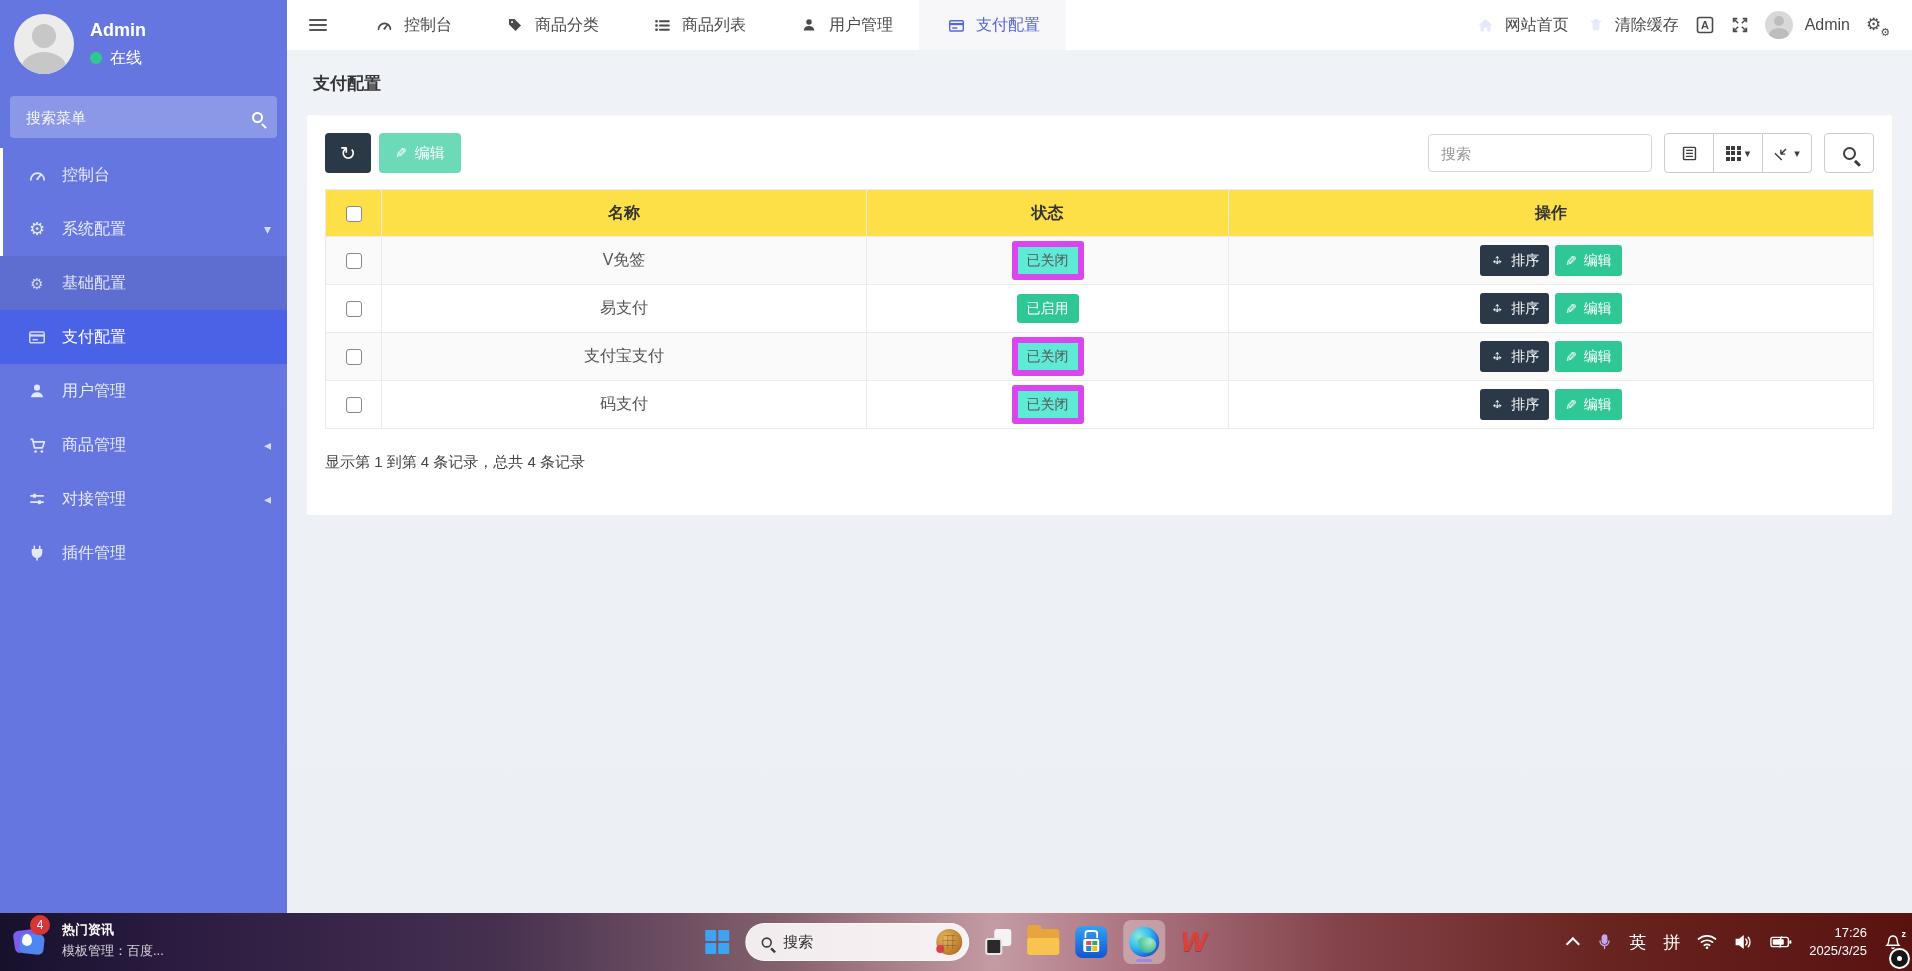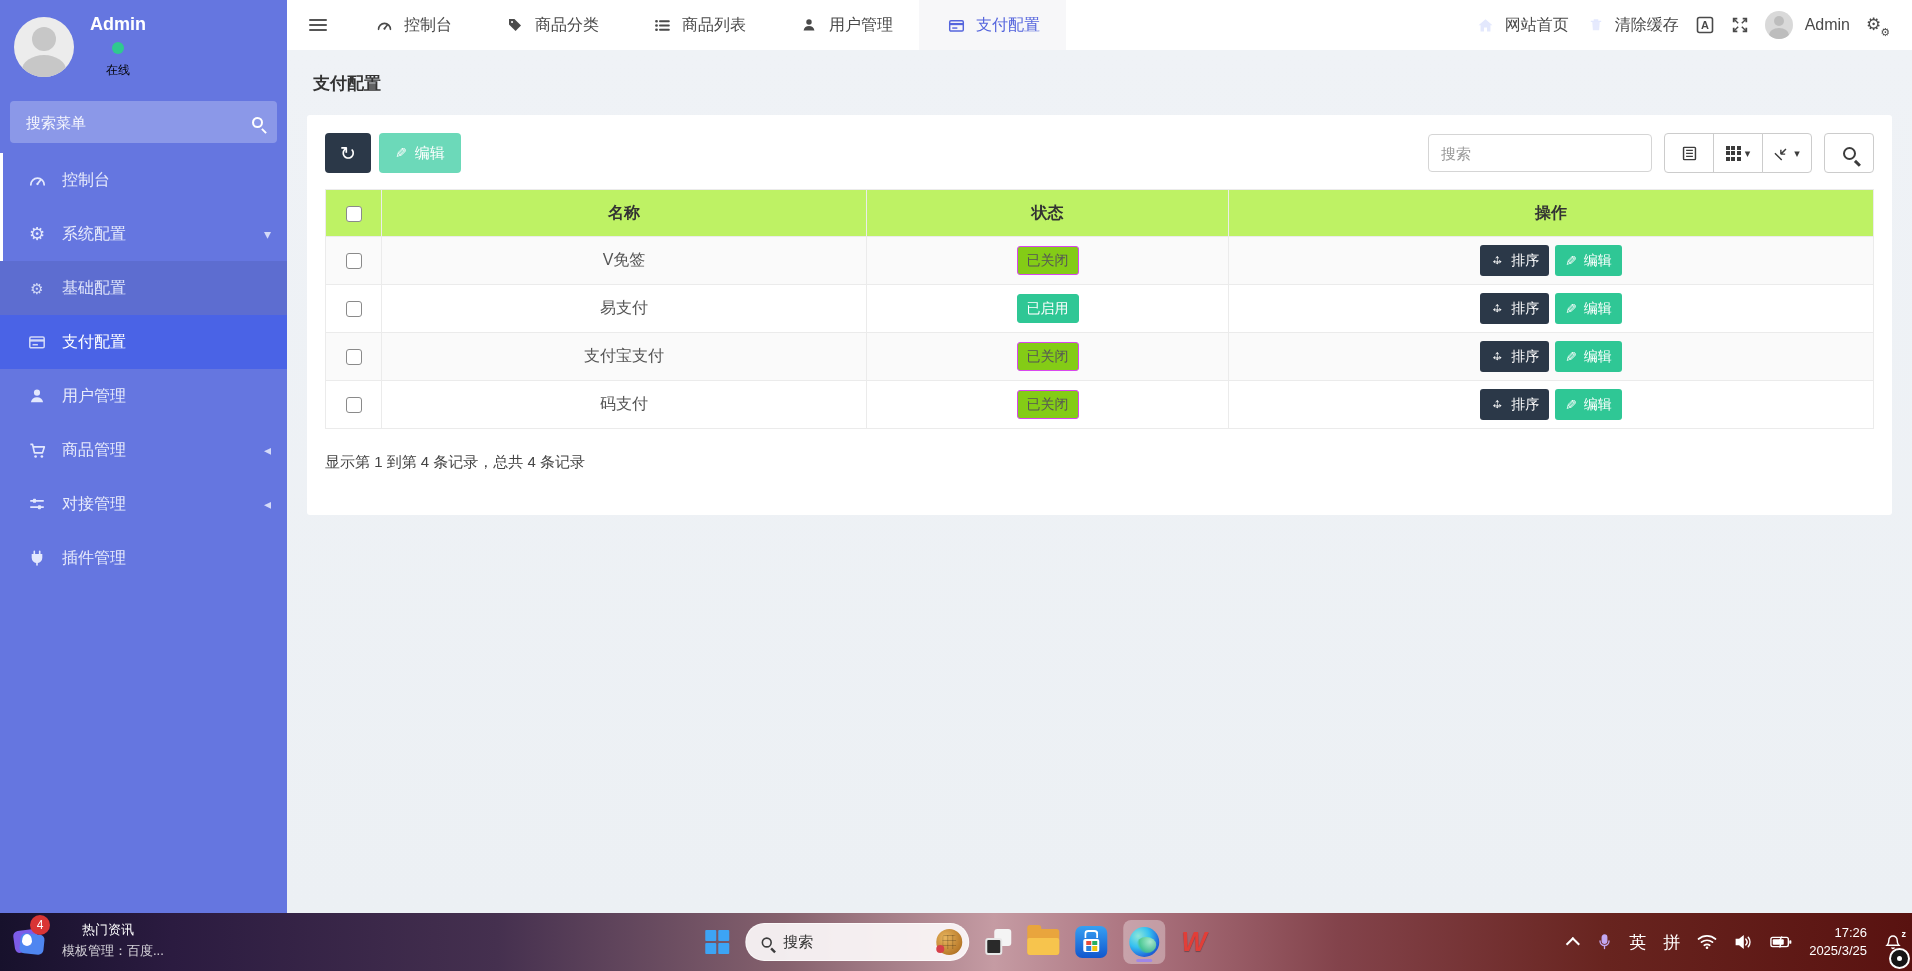--- a/index.html
+++ b/index.html
@@ -11,21 +11,21 @@
   }
   svg { display:block; }
 
   
   .sidebar { position:absolute; left:0; top:0; width:287px; height:913px; background:#6576e0; color:#e8ebfb; }
   .user-panel { display:flex; align-items:center; gap:16px; padding:14px 14px 10px 14px; }
   .avatar-lg { width:60px; height:60px; border-radius:50%; background:#ececec; position:relative; overflow:hidden; flex:none; }
   .avatar-lg::before { content:""; position:absolute; left:18px; top:10px; width:24px; height:24px; border-radius:50%; background:#c7c7c7; }
   .avatar-lg::after { content:""; position:absolute; left:8px; top:38px; width:44px; height:30px; border-radius:50%; background:#c7c7c7; }
   .user-name { font-size:18px; font-weight:bold; color:#fff; }
-  .user-status { display:flex; align-items:center; gap:8px; margin-top:7px; font-size:12px; color:#000000;flex-direction:column; }
+  .user-status { display:flex; align-items:center; gap:8px; margin-top:7px; font-size:16px; color:#ffffff; }
   .status-dot { width:12px; height:12px; border-radius:50%; background:#2fc98f; }
   .menu-search { margin:12px 10px 10px 10px; height:42px; background:rgba(255,255,255,0.25); border-radius:4px; display:flex; align-items:center; padding:0 14px; }
   .menu-search input { flex:1; background:transparent; border:none; outline:none; color:#fff; font-size:15px; font-family:inherit; }
   .menu-search input::placeholder { color:rgba(255,255,255,0.9); }
   .mag { width:11px; height:11px; border:2px solid #fff; border-radius:50%; position:relative; flex:none; }
   .mag::after { content:""; position:absolute; width:2px; height:6px; background:#fff; left:9px; top:9px; transform:rotate(-45deg); }
   .menu { margin-top:8px; }
   .menu-item { height:54px; display:flex; align-items:center; gap:14px; padding:0 16px 0 26px; font-size:16px; color:#e8ebfb; cursor:default; position:relative; }
   .menu-item.bordered { box-shadow: inset 3px 0 0 #fff; }
   .menu-item.sub { background:rgba(0,0,0,0.07); color:#dfe4fa; }
@@ -74,46 +74,46 @@
   .btn-tool:last-child { border-radius:0 4px 4px 0; }
   .btn-magnifier { width:50px; height:40px; background:#fff; border:1px solid #ccc; border-radius:4px; margin-left:12px; display:inline-flex; align-items:center; justify-content:center; cursor:pointer; }
   .mag-dark { width:13px; height:13px; border:2.5px solid #3c3c3c; border-radius:50%; position:relative; }
   .mag-dark::after { content:""; position:absolute; width:2.5px; height:7px; background:#3c3c3c; left:11px; top:11px; transform:rotate(-45deg); }
   .caret { font-size:11px; line-height:1; }
   .grid9 { display:grid; grid-template-columns:repeat(3,4px); grid-auto-rows:4px; gap:1.5px; }
   .grid9 b { background:#3c3c3c; }
 
   table.data { width:100%; border-collapse:collapse; margin-top:16px; font-size:16px; color:#555; }
   table.data th, table.data td { border:1px solid #ebebeb; text-align:center; }
-  table.data th { height:47px; font-weight:bold; color:#333; background:#bef264; }
+  table.data th { height:47px; font-weight:bold; color:#333; background:#fde047; }
   table.data td { height:48px; }
   tr.stripe td { background:#fafafa; }
   .cb { width:16px; height:16px; border:1px solid #8a8a8a; border-radius:3px; background:#fff; display:inline-block; vertical-align:middle; cursor:pointer; }
   .badge { display:inline-block; padding:5px 9px; border-radius:3px; font-size:14px; line-height:1.2; }
-  .badge-off { background:#84cc16; border:1px solid #d946ef; color:#555; }
+  .badge-off { background:#5eead4; border:6px solid #d946ef; color:#555; }
   .badge-on { background:#2fc795; border:1px solid #2fc795; color:#fff; }
   .row-btns { display:inline-flex; gap:6px; }
   .btn-sort { height:31px; padding:0 10px; background:#2b3848; color:#fff; font-size:14px; gap:7px; border-radius:3px; }
   .btn-edit { height:31px; padding:0 10px; background:#2fc795; color:#fff; font-size:14px; gap:7px; border-radius:3px; }
   .move-ic { position:relative; width:14px; height:14px; display:inline-block; }
   .move-ic i { position:absolute; left:0; top:-2px; width:14px; font-style:normal; font-size:14px; line-height:14px; text-align:center; }
   .table-footer { margin-top:24px; font-size:15px; color:#444; }
   .pencil { font-size:14px; line-height:1; transform:scaleX(-1); display:inline-block; }
 
   
   .taskbar { position:absolute; left:0; bottom:0; width:1912px; height:58px;
     background:linear-gradient(90deg,#17112c 0%,#2b1b40 9%,#45304f 26%,#85616d 41%,#c59ba3 52%,#a9707c 60%,#83434b 70%,#68241f 84%,#591210 100%);
     color:#fff; }
   .tb-widget { position:absolute; left:10px; top:7px; display:flex; align-items:center; gap:12px; cursor:pointer; }
   .widget-ic { position:relative; width:40px; height:40px; }
   .widget-ic .sq1 { position:absolute; left:4px; top:10px; width:24px; height:22px; border-radius:5px; background:#7c5ce8; transform:rotate(-8deg); }
   .widget-ic .sq2 { position:absolute; left:10px; top:14px; width:24px; height:20px; border-radius:5px; background:#4f86f0; transform:rotate(6deg); }
   .widget-ic .flame { position:absolute; left:12px; top:14px; width:10px; height:12px; background:#fff; border-radius:50% 50% 50% 50%/60% 60% 40% 40%; }
   .widget-badge { position:absolute; left:20px; top:-5px; width:20px; height:20px; border-radius:50%; background:#d93535; color:#fff; font-size:12px; display:flex; align-items:center; justify-content:center; }
-  .widget-title { font-size:13px; font-weight:normal; color:#fff;margin-left:20px; }
+  .widget-title { font-size:13px; font-weight:bold; color:#fff; }
   .widget-sub { font-size:13px; color:rgba(255,255,255,0.8); margin-top:3px; }
   .tb-center { position:absolute; left:50%; top:0; height:58px; transform:translateX(-50%); display:flex; align-items:center; gap:16px; }
   .winlogo { display:grid; grid-template-columns:11px 11px; grid-auto-rows:11px; gap:2px; cursor:pointer; }
   .winlogo b { background:#3da4f4; border-radius:1px; }
   .tb-search { width:224px; height:38px; border-radius:19px; background:rgba(252,248,250,0.92); display:flex; align-items:center; padding:0 6px 0 14px; gap:10px; color:#333; cursor:pointer; border:1px solid rgba(255,255,255,0.6); }
   .tb-search .txt { flex:1; font-size:15px; color:#333; }
   .waffle { width:26px; height:26px; border-radius:50%; background:radial-gradient(circle at 35% 35%, #e8b55e, #b97a2a 70%, #8a5a20); position:relative; flex:none; }
   .waffle::before { content:""; position:absolute; inset:6px; background:
       linear-gradient(#00000033 1.5px, transparent 1.5px) 0 0/100% 5px,
       linear-gradient(90deg,#00000033 1.5px, transparent 1.5px) 0 0/5px 100%; border-radius:3px; }

